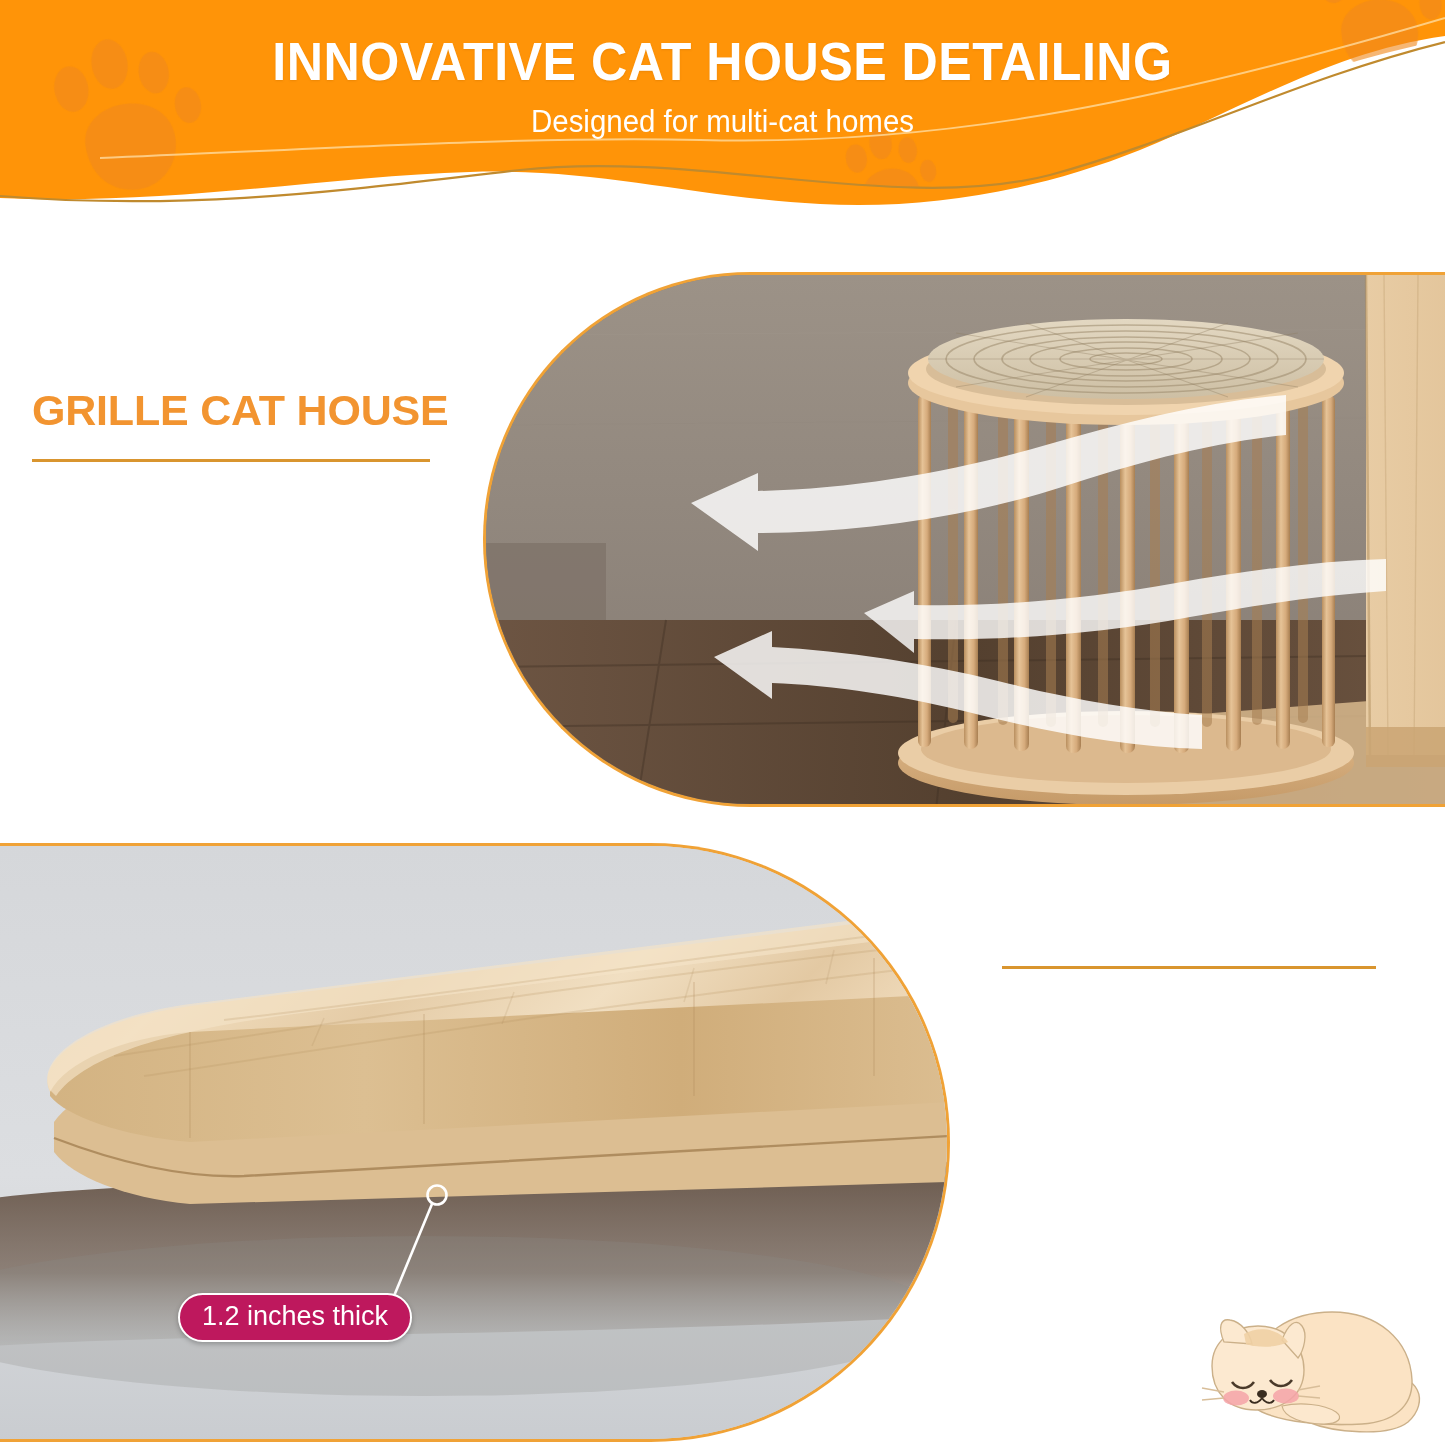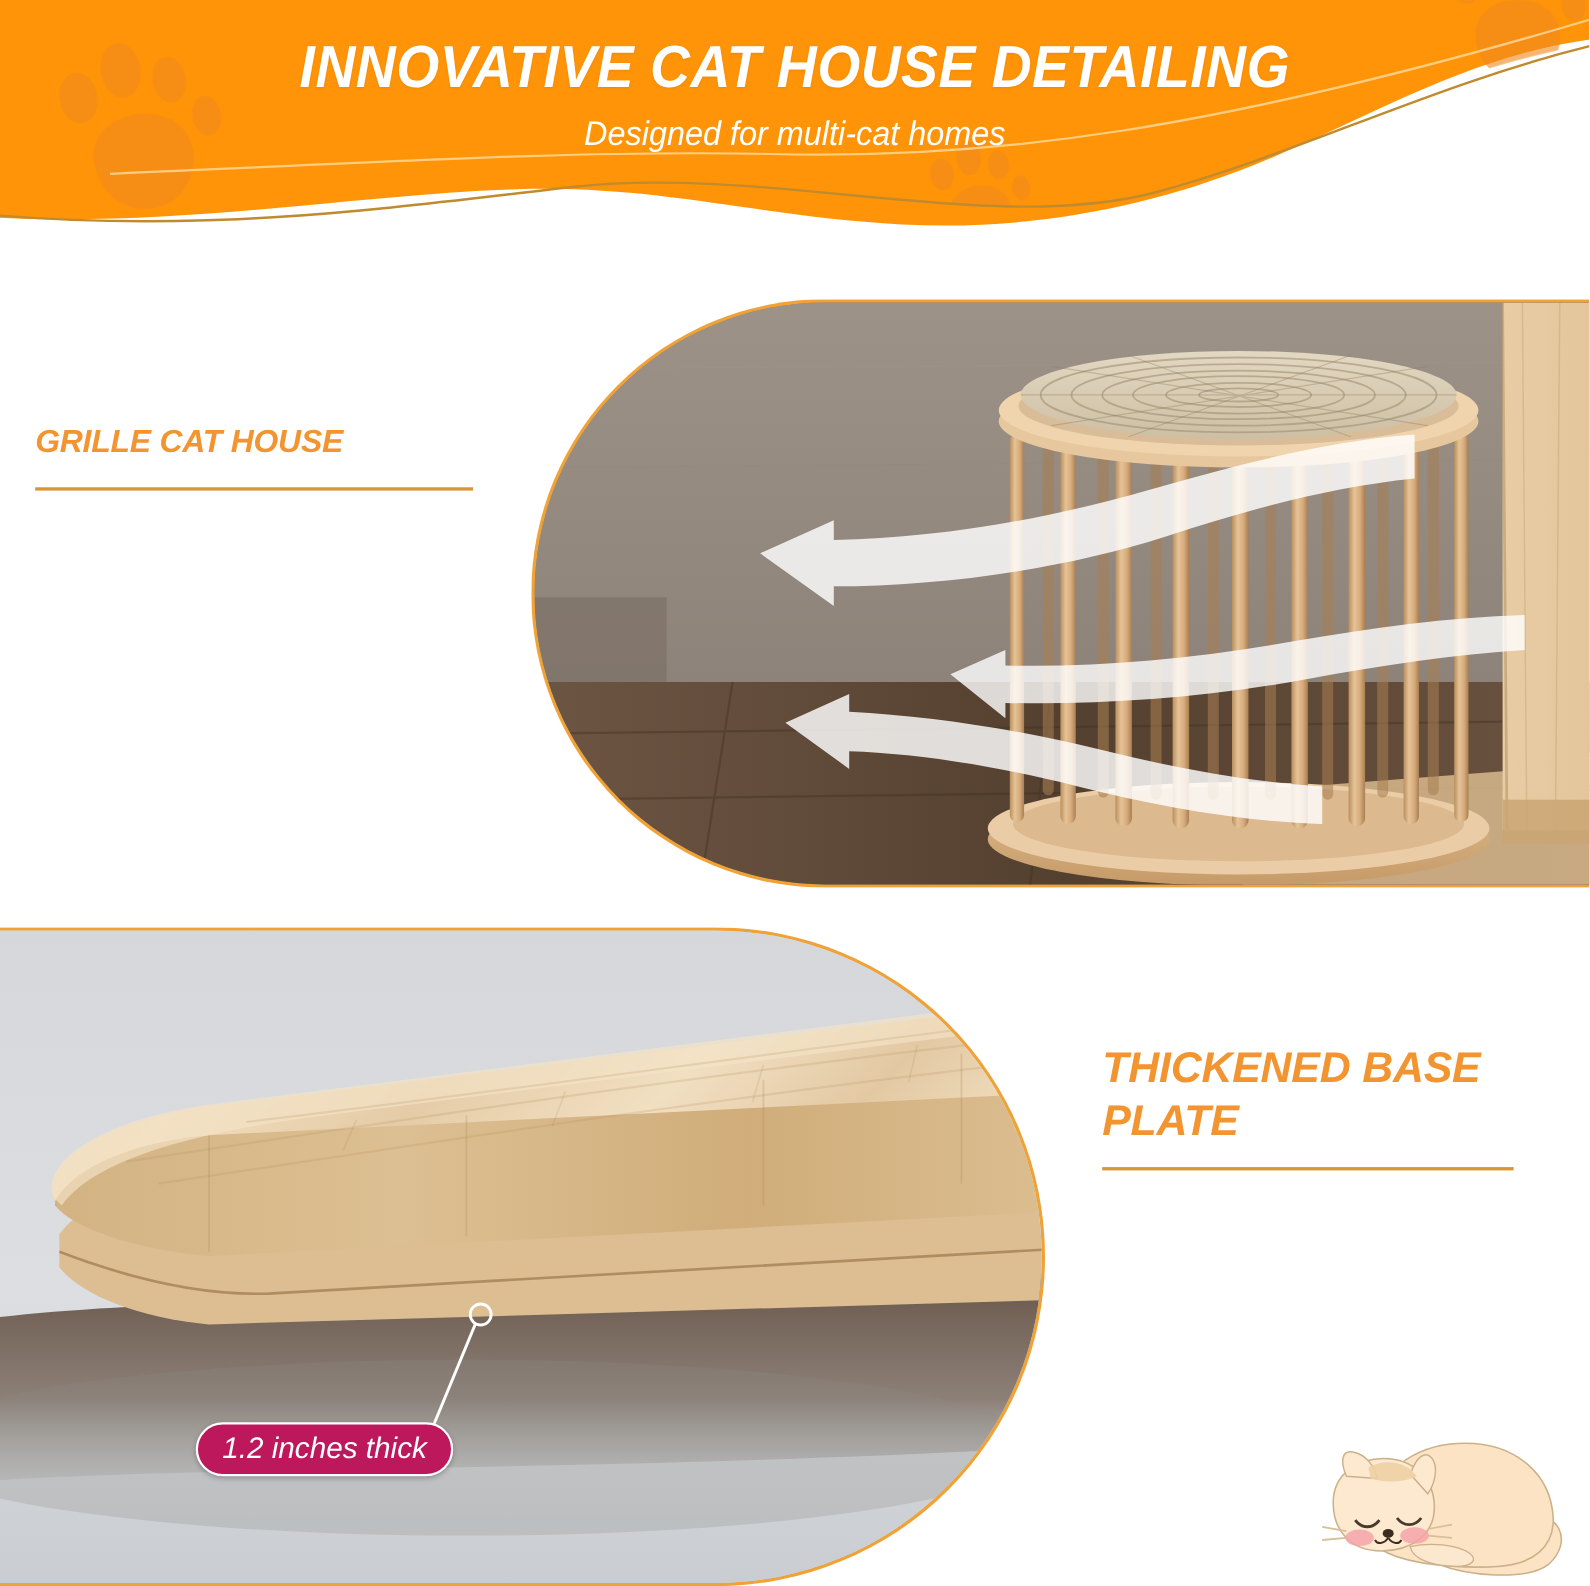--- a/index.html
+++ b/index.html
@@ -3,42 +3,42 @@
 <meta charset="utf-8">
 <style>
   html,body{margin:0;padding:0;}
   body{
     width:1445px;height:1442px;
     background:#ffffff;
     font-family:"Liberation Sans", sans-serif;
     overflow:hidden;
     position:relative;
   }
-  .page{position:relative;width:1445px;height:1442px;overflow:hidden;background:#fff;font-style:italic;}
+  .page{position:relative;width:1445px;height:1442px;overflow:hidden;background:#fff;}
 
   
   .header{position:absolute;left:0;top:0;width:1445px;height:232px;overflow:hidden;}
   .header svg{position:absolute;left:0;top:0;}
   .header-text{position:absolute;left:0;top:0;width:1445px;text-align:center;z-index:5;}
   .header-title{
     font-size:54px;font-weight:bold;color:#ffffff;letter-spacing:0.5px;
     margin-top:34px;line-height:1.0;
     transform:scaleX(0.93);transform-origin:center top;
     text-shadow:0 1px 2px rgba(180,100,0,0.25);
     white-space:nowrap;
   }
   .header-sub{
     font-size:31px;color:#ffffff;margin-top:18px;line-height:1.0;
     transform:scaleX(0.95);transform-origin:center top;white-space:nowrap;
   }
 
   
   .top-text{position:absolute;left:32px;top:386px;width:450px;}
   .sec-title{
-    color:#F29430;font-size:29px;font-weight:bold;line-height:1.12;
+    color:#F29430;font-size:43px;font-weight:bold;line-height:1.12;
     letter-spacing:-0.2px;
   }
   .sec-rule{height:3px;background:#D9952F;margin-top:25px;width:398px;}
   .sec-body{
     margin-top:40px;color:#1d1d1d;font-size:26.5px;line-height:1.78;
     letter-spacing:-0.1px;
   }
 
   
   .photo-top{
@@ -376,21 +376,20 @@
   </div>
 
   <svg class="lead-svg" width="110" height="130" viewBox="0 0 110 130">
     <circle cx="57" cy="15" r="9.5" fill="none" stroke="#ffffff" stroke-width="2.6"></circle>
     <path d="M52,24 L14,116" stroke="#ffffff" stroke-width="2.6" fill="none"></path>
   </svg>
 
   <div class="callout">1.2 inches thick</div>
 
   <div class="bot-text">
-    <div class="bot-title">THICKENED BASE PLATE</div>
     <div class="bot-rule"></div>
   </div>
 
   <svg class="cat" viewBox="0 0 262 128">
     <g>
 
       <path d="M208,70 C248,66 258,96 236,116 C216,132 160,126 136,116
                C160,120 206,120 220,108 C232,96 226,80 206,82 Z" fill="#FBE3C4" stroke="#CBB089" stroke-width="1.4"></path>
 
       <path d="M78,66 C84,26 120,6 160,6 C206,6 238,34 240,74

